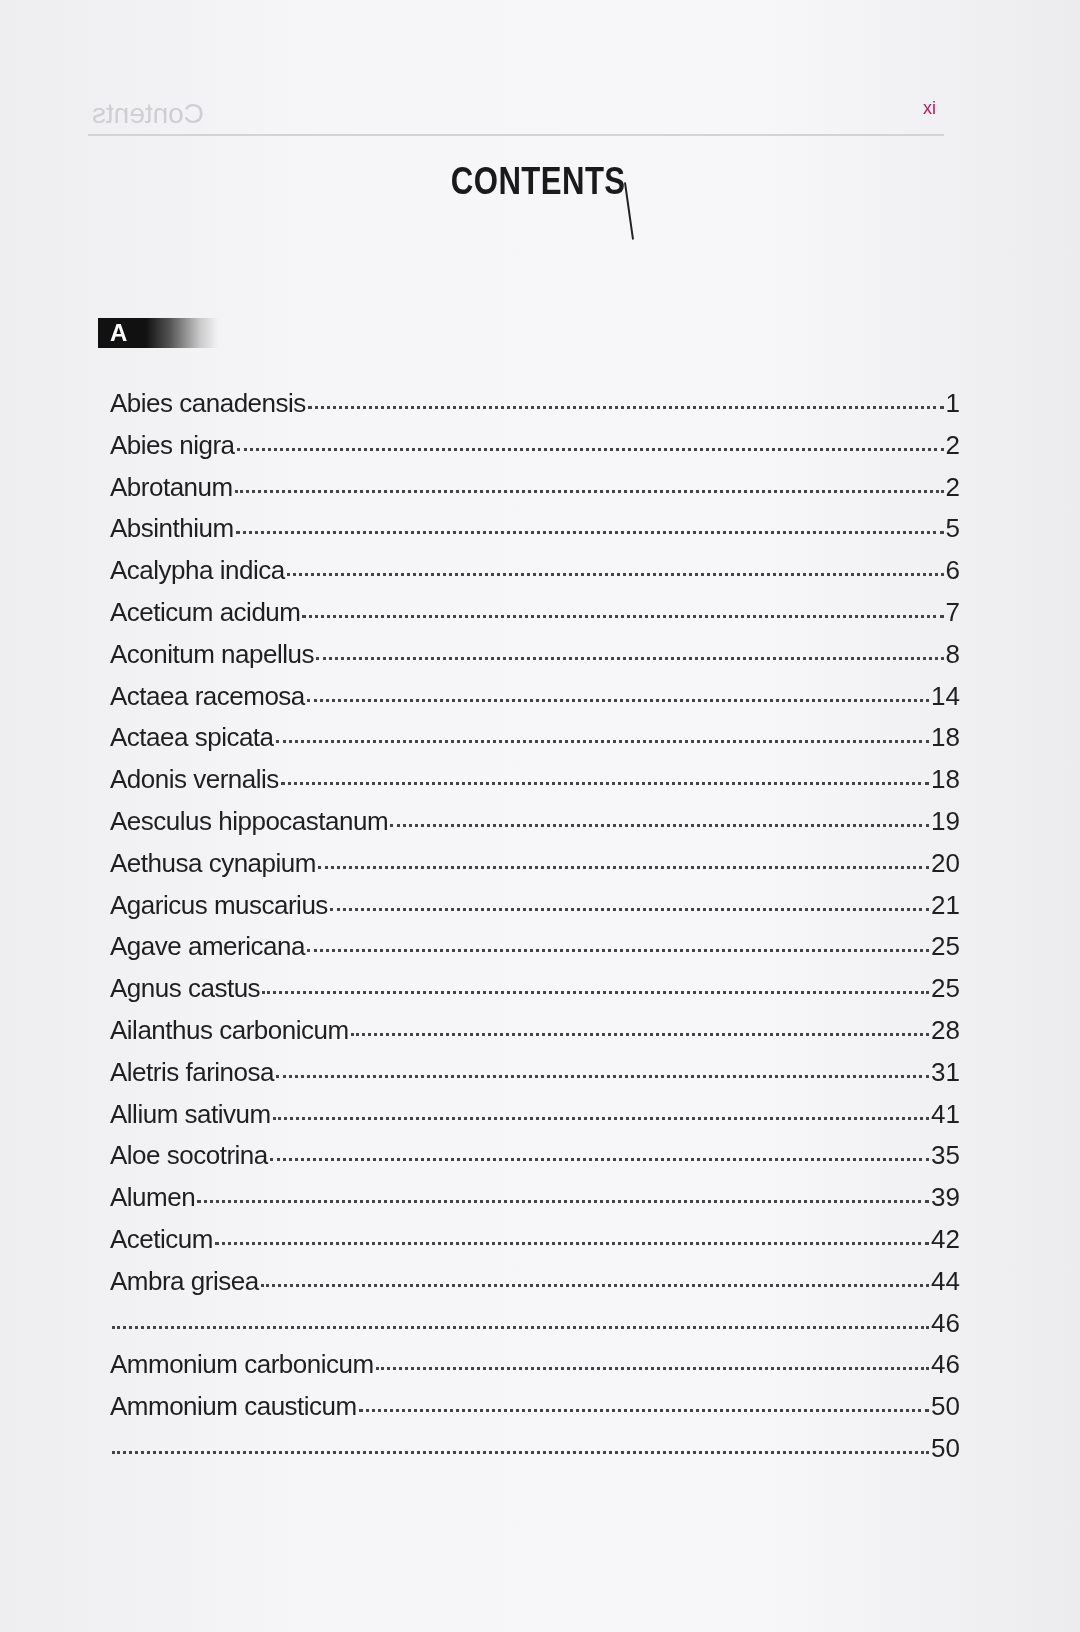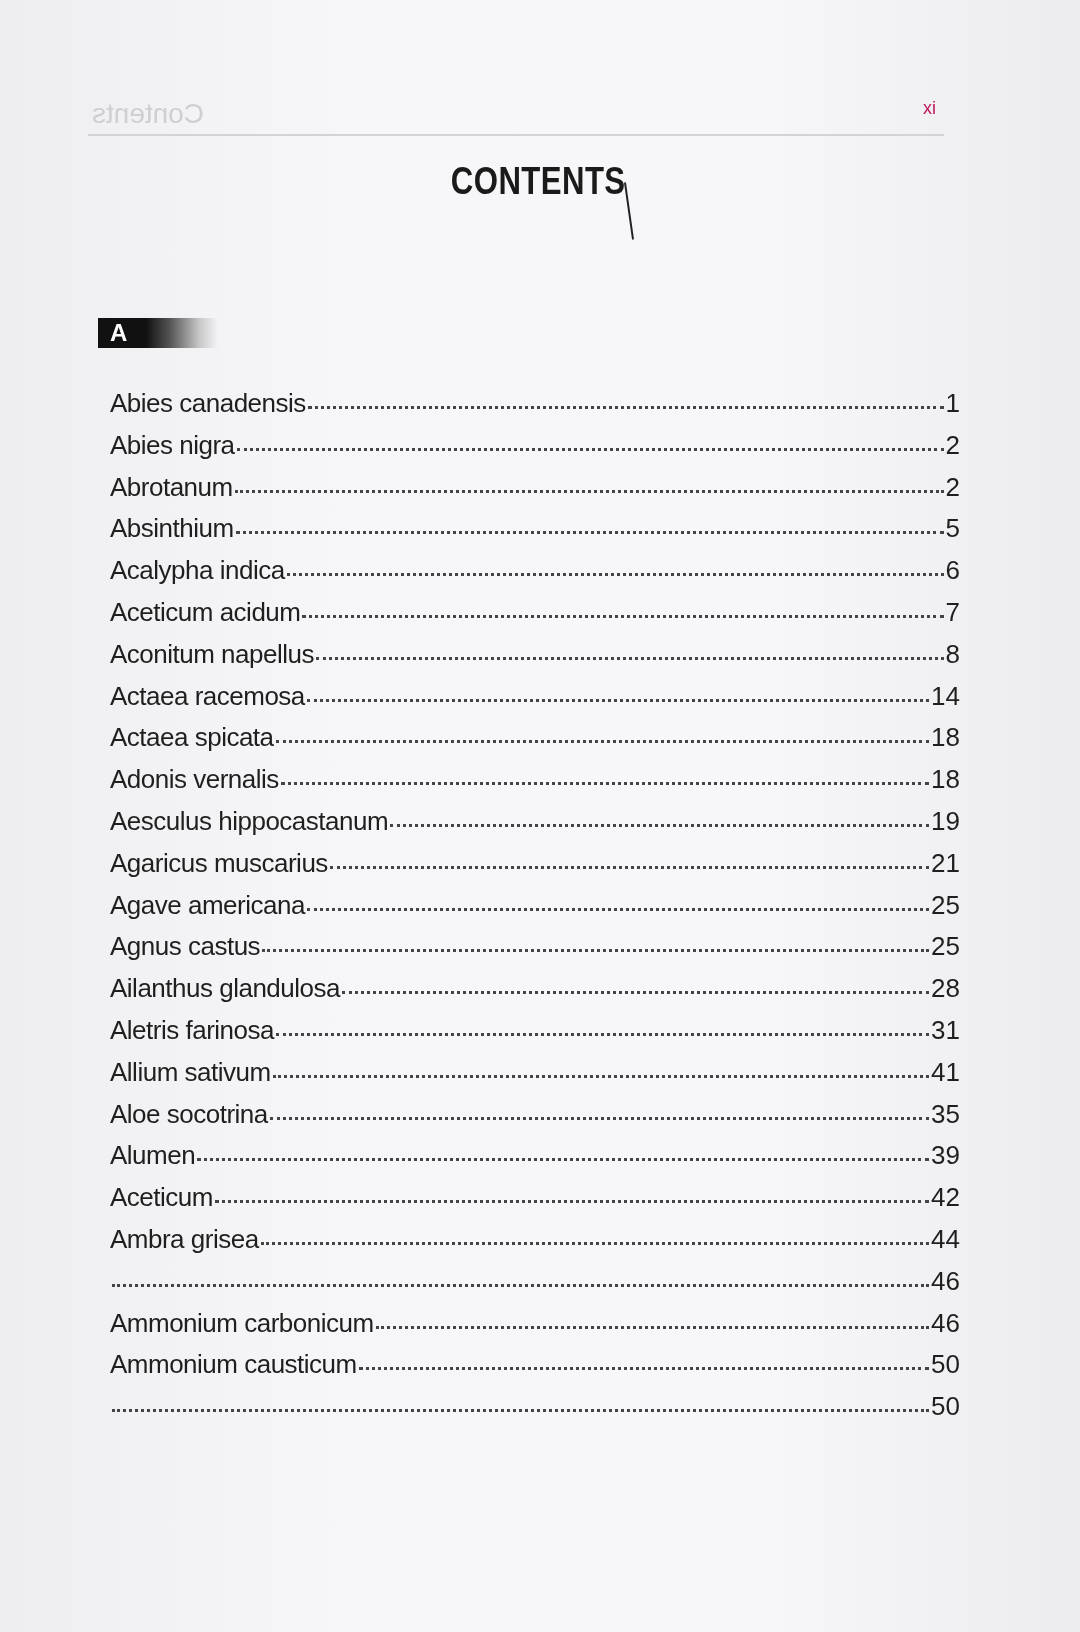--- a/index.html
+++ b/index.html
@@ -118,36 +118,41 @@
       <span class="name">Adonis vernalis</span>
       <span class="leader"></span>
       <span class="page">18</span>
     </div>
     <div class="toc-row">
       <span class="name">Aesculus hippocastanum</span>
       <span class="leader"></span>
       <span class="page">19</span>
     </div>
     <div class="toc-row">
+      <span class="name">Aethusa cynapium</span>
+      <span class="leader"></span>
+      <span class="page">20</span>
+    </div>
+    <div class="toc-row">
       <span class="name">Agaricus muscarius</span>
       <span class="leader"></span>
       <span class="page">21</span>
     </div>
     <div class="toc-row">
       <span class="name">Agave americana</span>
       <span class="leader"></span>
       <span class="page">25</span>
     </div>
     <div class="toc-row">
       <span class="name">Agnus castus</span>
       <span class="leader"></span>
       <span class="page">25</span>
     </div>
     <div class="toc-row">
-      <span class="name">Ailanthus glandulosa</span>
+      <span class="name">Ailanthus carbonicum</span>
       <span class="leader"></span>
       <span class="page">28</span>
     </div>
     <div class="toc-row">
       <span class="name">Aletris farinosa</span>
       <span class="leader"></span>
       <span class="page">31</span>
     </div>
     <div class="toc-row">
       <span class="name">Allium sativum</span>

